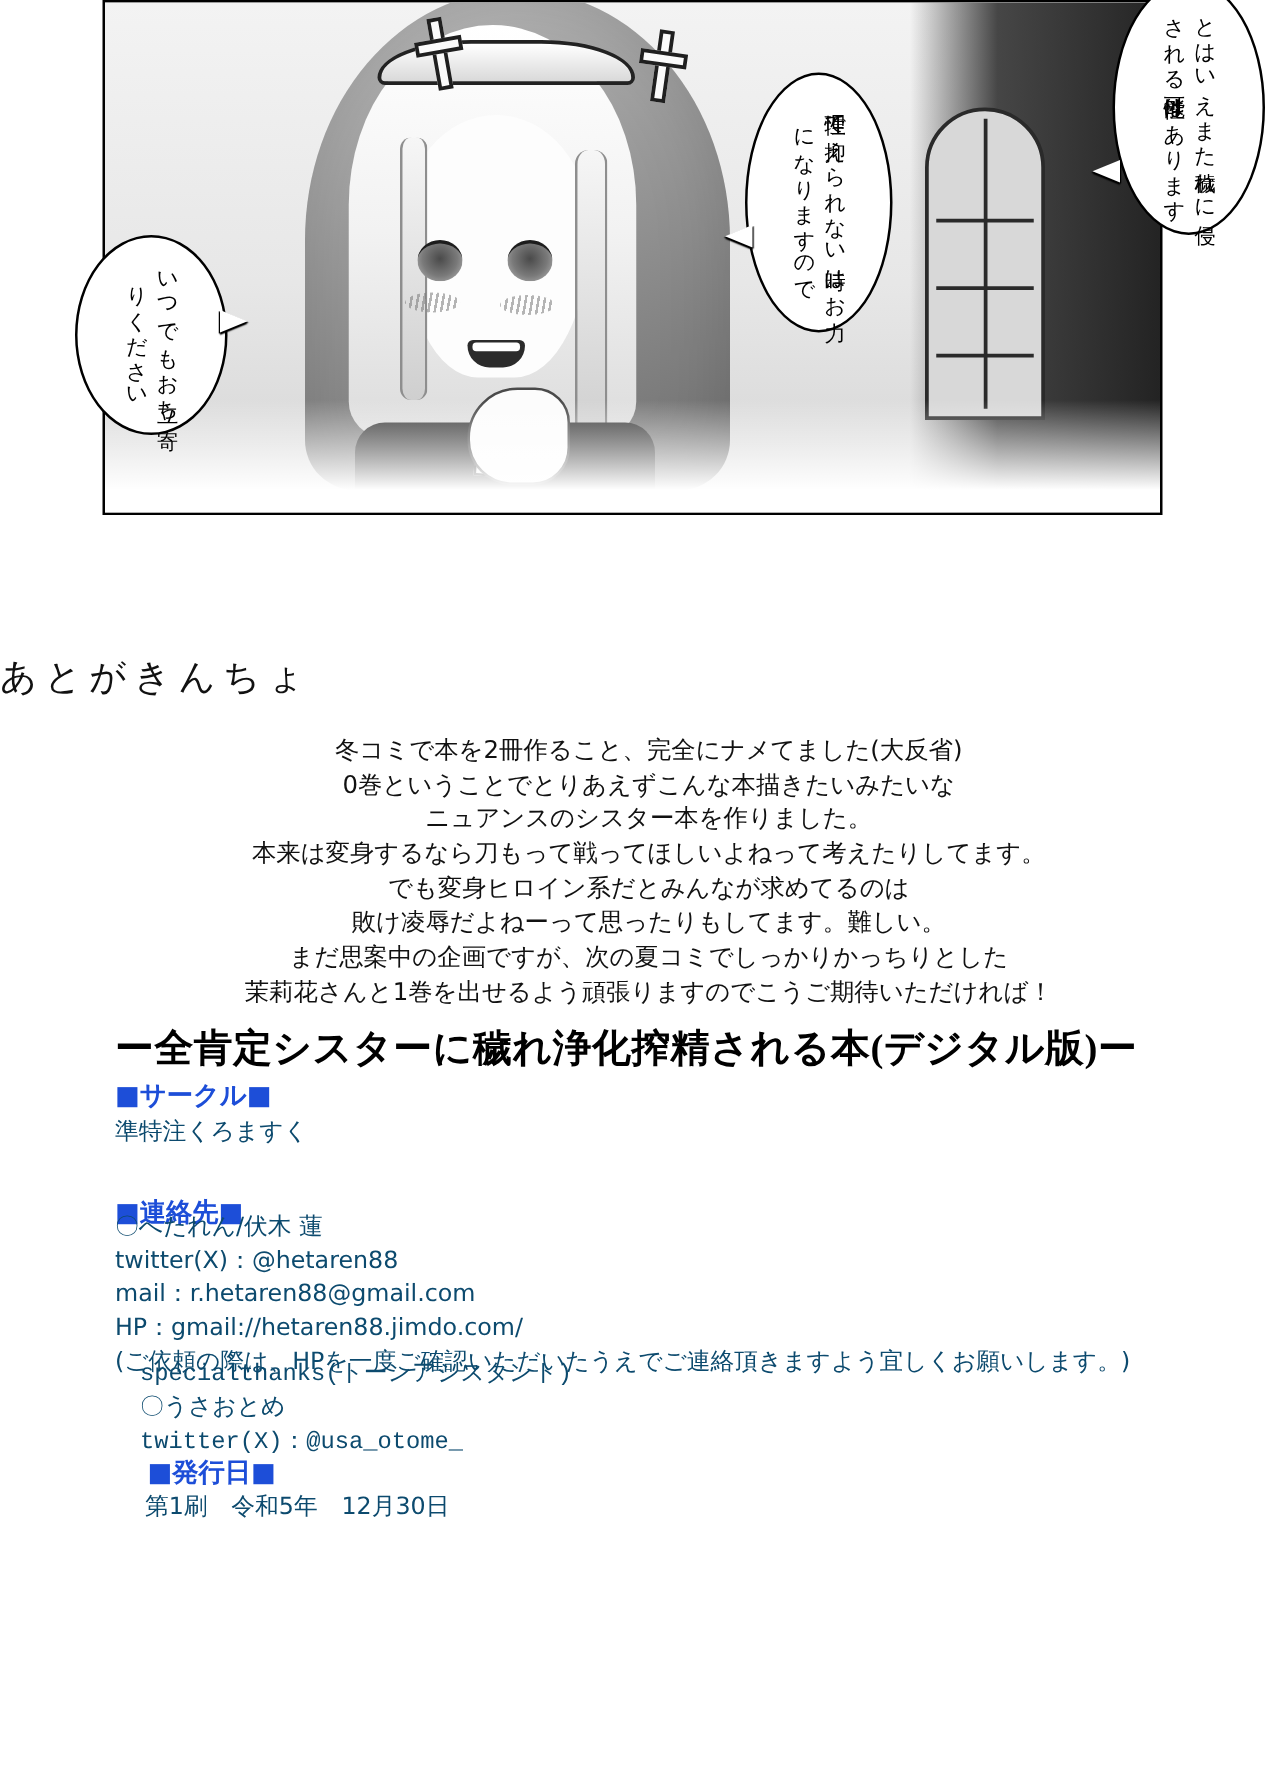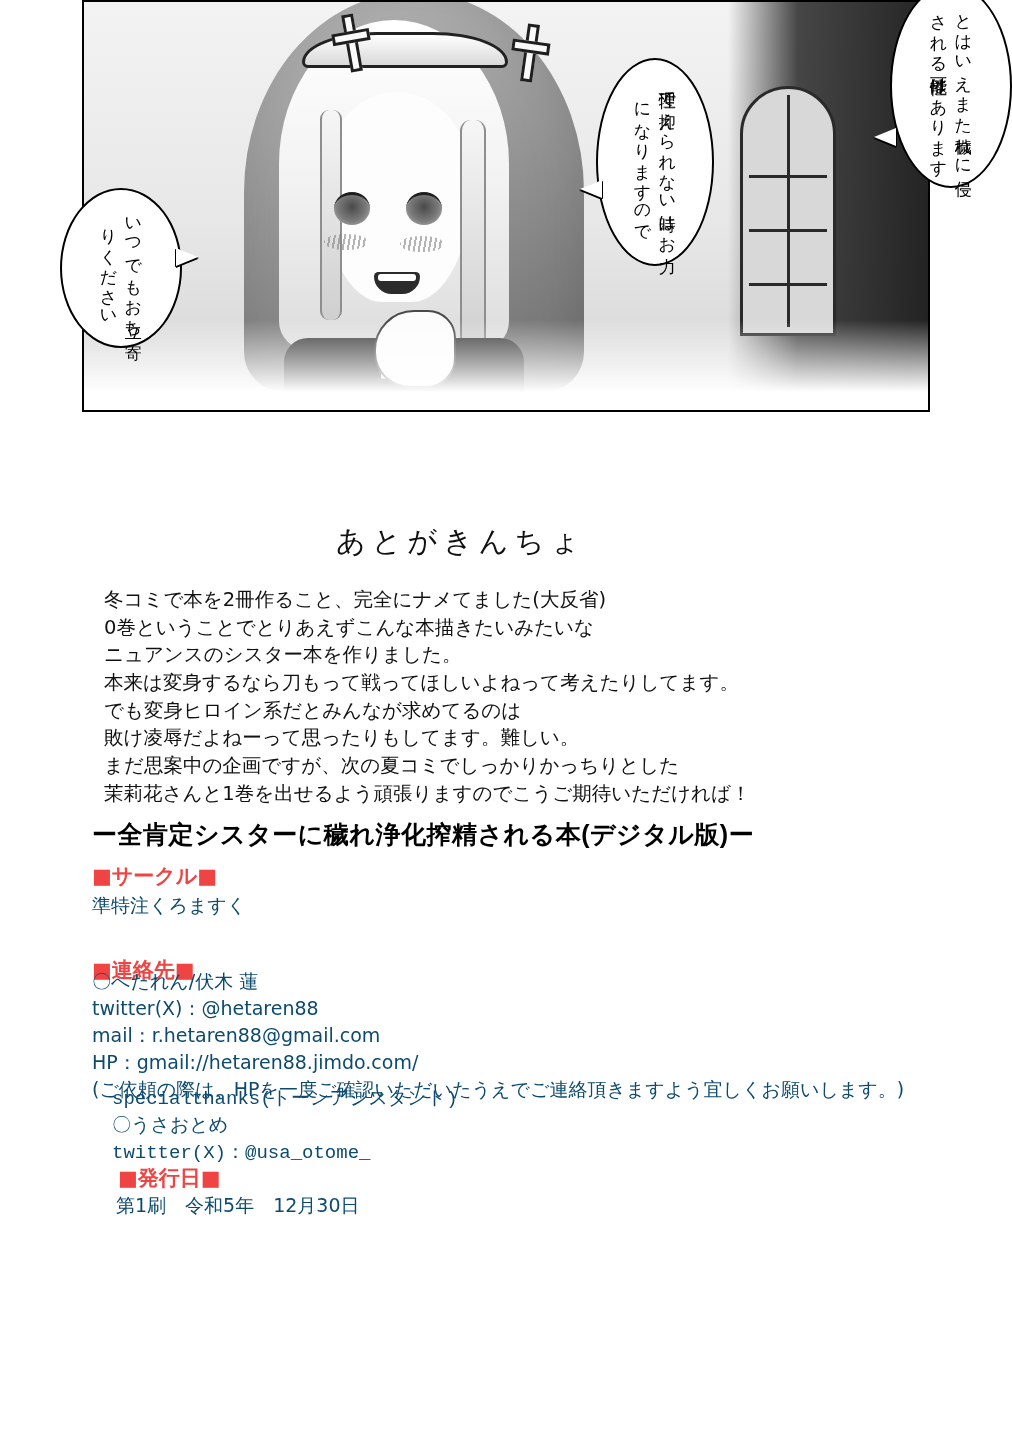--- a/index.html
+++ b/index.html
@@ -283,57 +283,58 @@
     border-right: 22px solid #ffffff;
     filter: drop-shadow(-1px 1px 0 #000) drop-shadow(1px 1px 0 #000);
   }
 
   
   .afterword-title {
     position: absolute;
     left: 0;
     top: 522px;
     width: 922px;
-    text-align: center;
+    text-align: left;
     font-family: Liberation Sans, sans-serif;
     font-size: 29px;
     letter-spacing: 6px;
     color: #111;
   }
   .afterword-body {
     position: absolute;
     left: 104px;
     top: 586px;
     width: 830px;
     font-family: "DejaVu Sans", sans-serif;
     font-size: 19.5px;
     line-height: 1.42;
     color: #111;
     white-space: pre-line;
+    text-align: center;
   }
 
   .work-title {
     position: absolute;
     left: 92px;
     top: 818px;
     width: 880px;
-    font-family: Liberation Sans, sans-serif;
-    font-size: 25px;
+    font-family: Liberation Serif, serif;
+    font-size: 31px;
     font-weight: bold;
     letter-spacing: 0.5px;
     color: #000;
   }
 
   .section-head {
     position: absolute;
     left: 92px;
     font-family: "DejaVu Sans", sans-serif;
     font-size: 21px;
     font-weight: bold;
-    color: #ef4444;
+    color: #1d4ed8;
   }
   .sec-circle { top: 862px; }
   .sec-contact { top: 956px; }
   .sec-date { top: 1164px; margin-left: 26px; }
 
   .body-line {
     position: absolute;
     font-family: "DejaVu Sans", sans-serif;
     font-size: 19px;
     line-height: 1.42;

